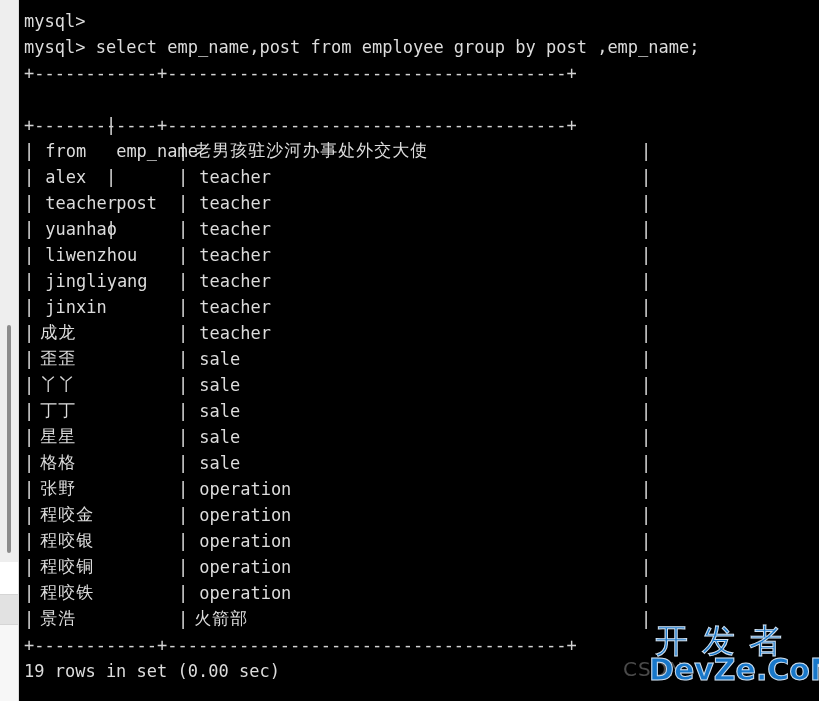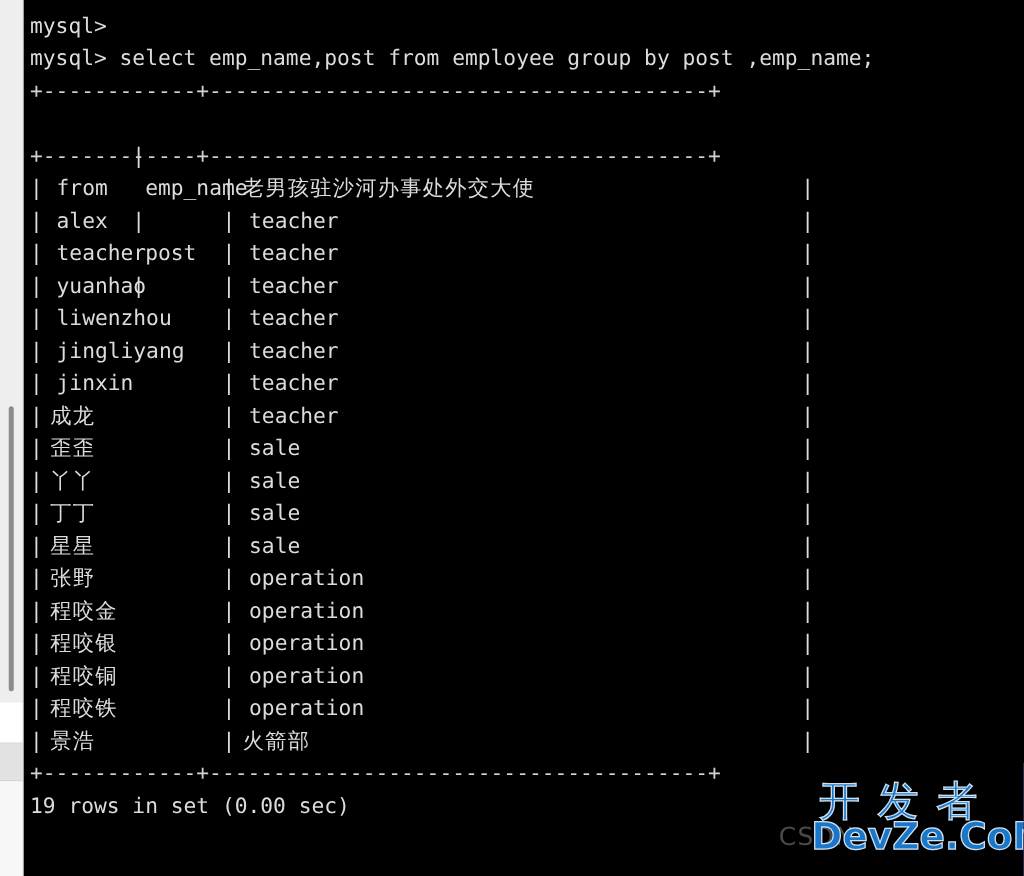--- a/index.html
+++ b/index.html
@@ -216,20 +216,21 @@
           <div class="line row"><span class="bar">|</span><span class="cell-name"> teacher</span><span class="bar">|</span><span class="cell-post"> teacher</span><span class="bar">|</span></div>
           <div class="line row"><span class="bar">|</span><span class="cell-name"> yuanhao</span><span class="bar">|</span><span class="cell-post"> teacher</span><span class="bar">|</span></div>
           <div class="line row"><span class="bar">|</span><span class="cell-name"> liwenzhou</span><span class="bar">|</span><span class="cell-post"> teacher</span><span class="bar">|</span></div>
           <div class="line row"><span class="bar">|</span><span class="cell-name"> jingliyang</span><span class="bar">|</span><span class="cell-post"> teacher</span><span class="bar">|</span></div>
           <div class="line row"><span class="bar">|</span><span class="cell-name"> jinxin</span><span class="bar">|</span><span class="cell-post"> teacher</span><span class="bar">|</span></div>
           <div class="line row"><span class="bar">|</span><span class="cell-name cjk"> 成龙</span><span class="bar">|</span><span class="cell-post"> teacher</span><span class="bar">|</span></div>
           <div class="line row"><span class="bar">|</span><span class="cell-name cjk"> 歪歪</span><span class="bar">|</span><span class="cell-post"> sale</span><span class="bar">|</span></div>
           <div class="line row"><span class="bar">|</span><span class="cell-name cjk"> 丫丫</span><span class="bar">|</span><span class="cell-post"> sale</span><span class="bar">|</span></div>
           <div class="line row"><span class="bar">|</span><span class="cell-name cjk"> 丁丁</span><span class="bar">|</span><span class="cell-post"> sale</span><span class="bar">|</span></div>
           <div class="line row"><span class="bar">|</span><span class="cell-name cjk"> 星星</span><span class="bar">|</span><span class="cell-post"> sale</span><span class="bar">|</span></div>
+          <div class="line row"><span class="bar">|</span><span class="cell-name cjk"> 格格</span><span class="bar">|</span><span class="cell-post"> sale</span><span class="bar">|</span></div>
           <div class="line row"><span class="bar">|</span><span class="cell-name cjk"> 张野</span><span class="bar">|</span><span class="cell-post"> operation</span><span class="bar">|</span></div>
           <div class="line row"><span class="bar">|</span><span class="cell-name cjk"> 程咬金</span><span class="bar">|</span><span class="cell-post"> operation</span><span class="bar">|</span></div>
           <div class="line row"><span class="bar">|</span><span class="cell-name cjk"> 程咬银</span><span class="bar">|</span><span class="cell-post"> operation</span><span class="bar">|</span></div>
           <div class="line row"><span class="bar">|</span><span class="cell-name cjk"> 程咬铜</span><span class="bar">|</span><span class="cell-post"> operation</span><span class="bar">|</span></div>
           <div class="line row"><span class="bar">|</span><span class="cell-name cjk"> 程咬铁</span><span class="bar">|</span><span class="cell-post"> operation</span><span class="bar">|</span></div>
           <div class="line row"><span class="bar">|</span><span class="cell-name cjk"> 景浩</span><span class="bar">|</span><span class="cell-post cjk"> 火箭部</span><span class="bar">|</span></div>
         </div>
 
       <div class="line rule">+------------+---------------------------------------+</div>
 

